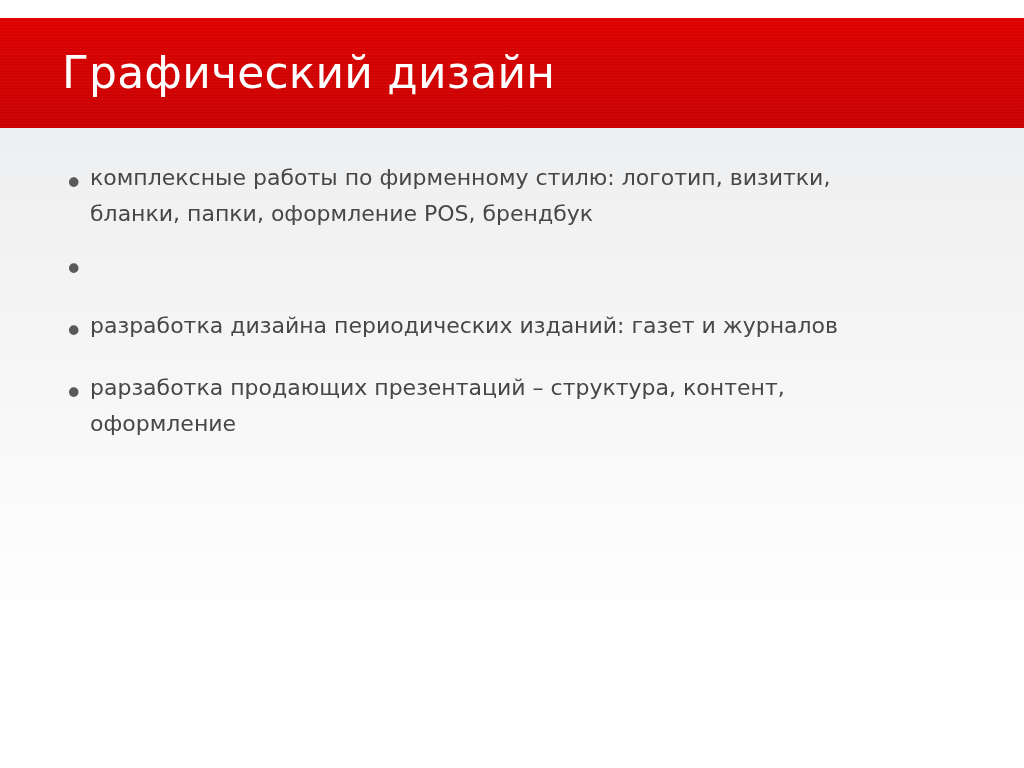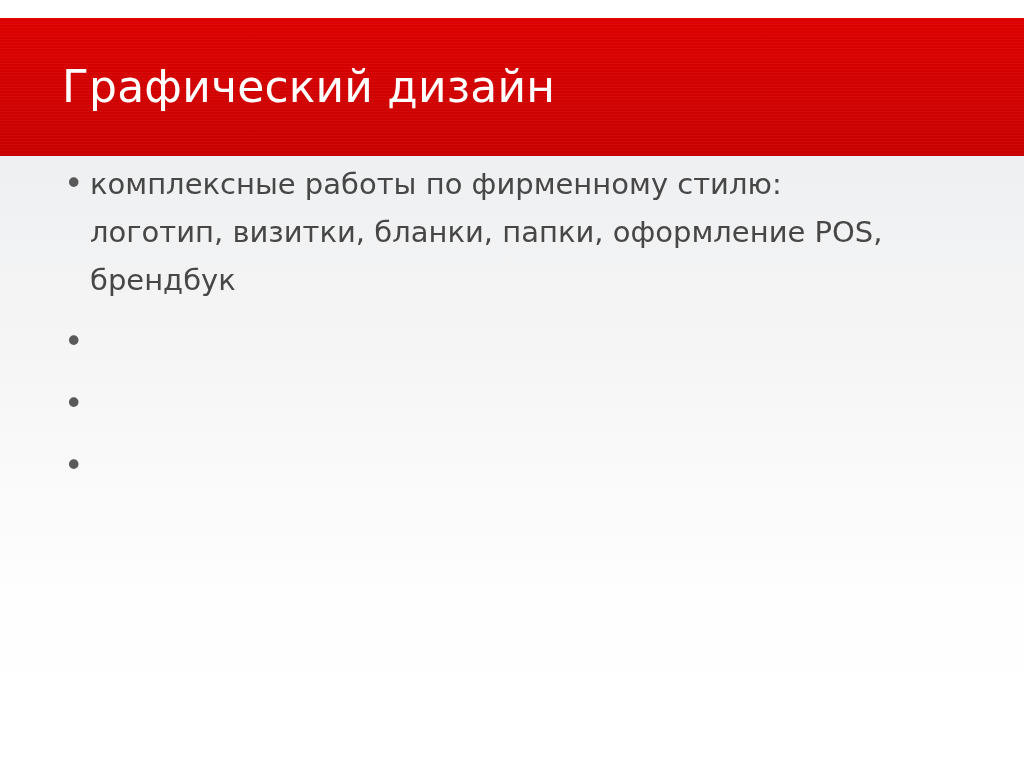--- a/index.html
+++ b/index.html
@@ -31,21 +31,21 @@
     width: 1024px;
     height: 18px;
     background: #ffffff;
   }
 
   .title-bar {
     position: absolute;
     top: 18px;
     left: 0;
     width: 1024px;
-    height: 138px;
+    height: 110px;
     background: #d50000;
     background-image:
       repeating-linear-gradient(
         to bottom,
         rgba(255,255,255,0.035) 0px,
         rgba(255,255,255,0.035) 1px,
         rgba(0,0,0,0.0) 1px,
         rgba(0,0,0,0.0) 3px
       ),
       linear-gradient(to bottom, #dd0000 0%, #d10202 55%, #c90000 100%);
@@ -84,22 +84,22 @@
     font-size: 33px;
     line-height: 48px;
     text-align: left;
     padding-left: 8px;
     box-sizing: border-box;
   }
 
   .bullet-text {
     flex: 1 1 auto;
     color: #474747;
-    font-size: 29px;
-    line-height: 48px;
+    font-size: 22px;
+    line-height: 36px;
     font-weight: 400;
     max-width: 810px;
     word-wrap: break-word;
   }
 
   
   .footer-space {
     position: absolute;
     left: 0;
     bottom: 0;
@@ -125,23 +125,25 @@
       <span class="bullet-marker">•</span>
       <span class="bullet-text">комплексные работы по фирменному стилю: логотип, визитки, бланки, папки, оформление POS, брендбук</span>
     </div>
 
     <div class="bullet-item">
       <span class="bullet-marker">•</span>
     </div>
 
     <div class="bullet-item">
       <span class="bullet-marker">•</span>
+      <span class="bullet-text">разработка дизайна периодических изданий: газет и журналов</span>
     </div>
 
     <div class="bullet-item">
       <span class="bullet-marker">•</span>
+      <span class="bullet-text">рарзаботка продающих презентаций – структура, контент, оформление</span>
     </div>
 
   </div>
 
   <div class="footer-space"></div>
 
 </div>
 
 </body></html>

